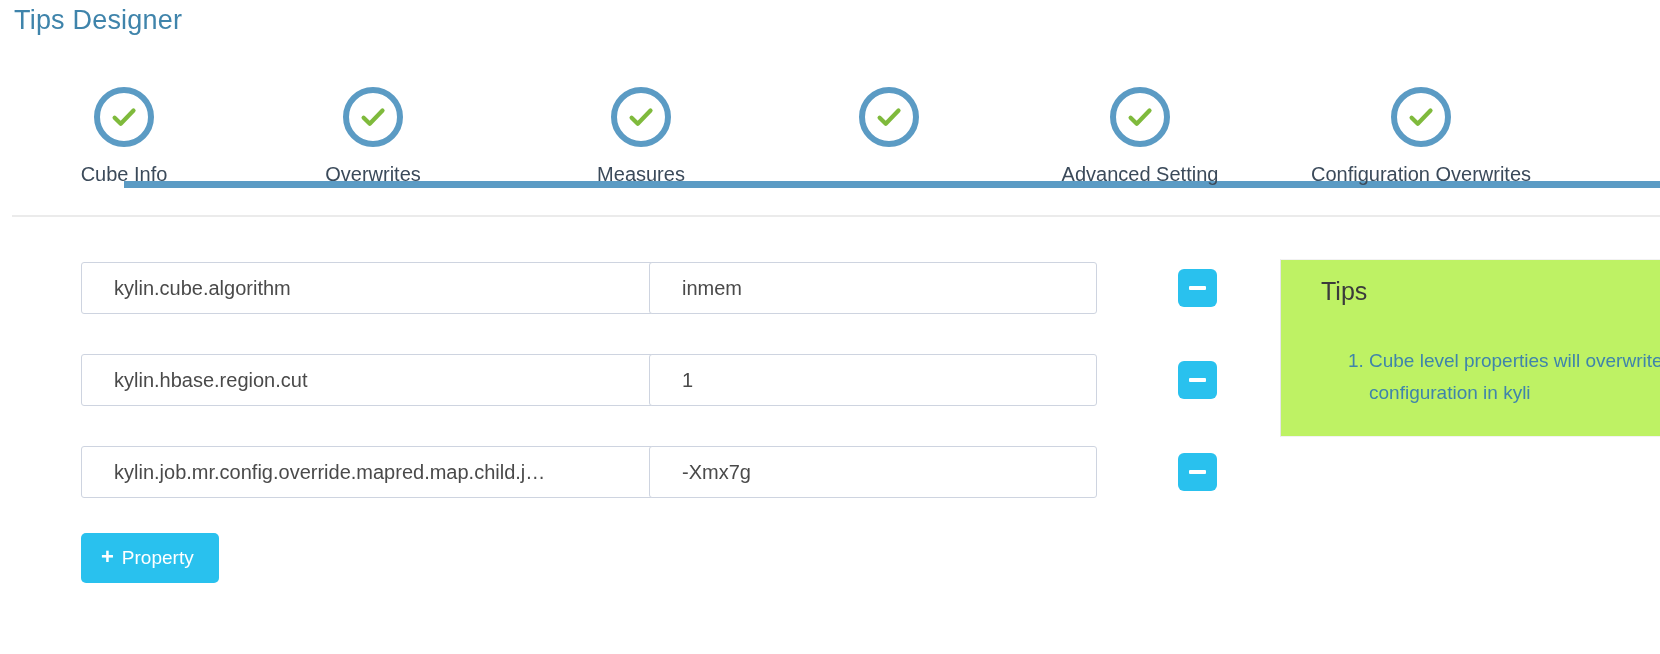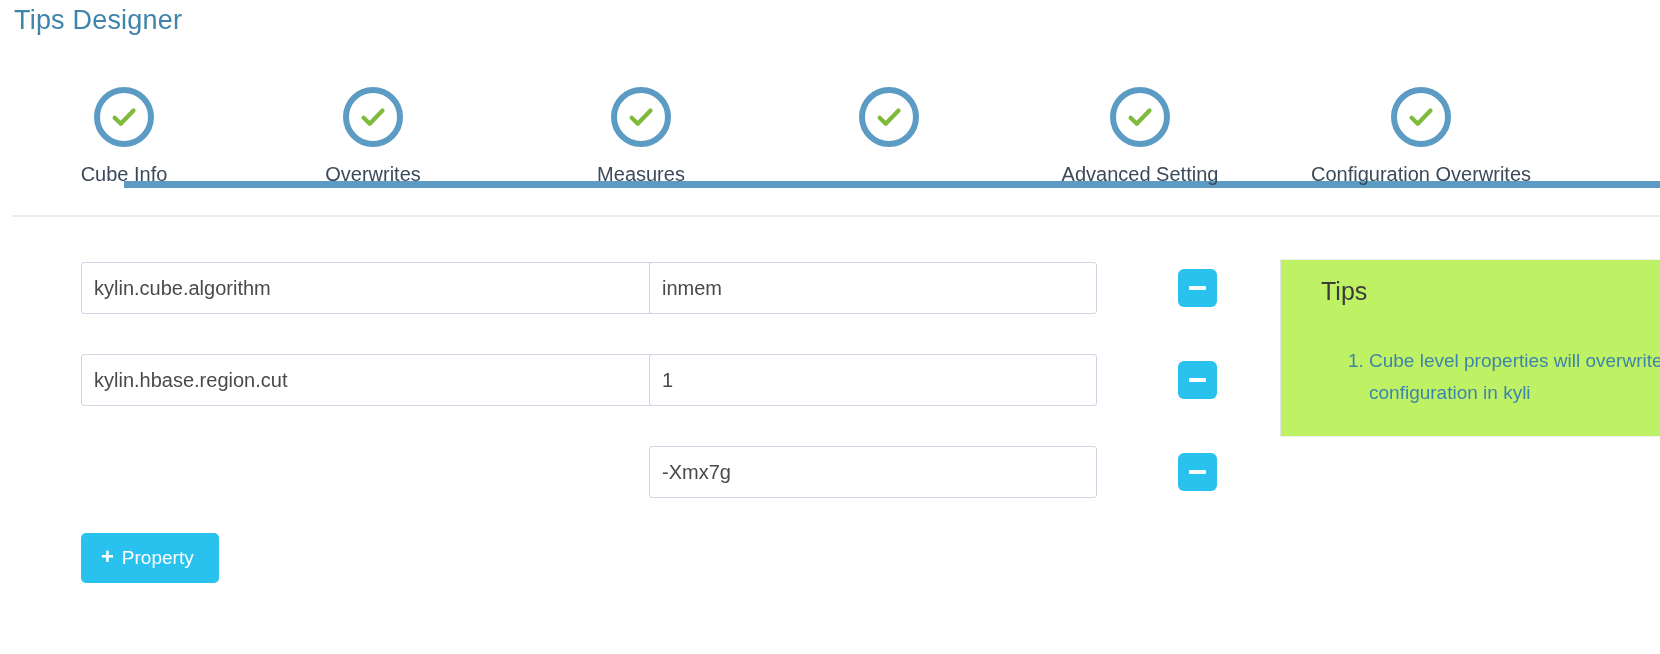--- a/index.html
+++ b/index.html
@@ -104,21 +104,21 @@
     position: absolute;
     top: 17px;
     height: 52px;
     box-sizing: border-box;
     border: 1px solid #ced4e0;
     border-radius: 3px;
     background: #ffffff;
     font-family: "Liberation Sans", sans-serif;
     font-size: 20px;
     color: #4a4a4a;
-    padding: 0 12px;
+    padding: 0 32px;
     outline: none;
   }
   .txt-input.key   { left: 81px;  width: 573px; }
   .txt-input.value { left: 649px; width: 448px; }
 
   .minus-btn {
     position: absolute;
     left: 1178px;
     top: 24px;
     width: 39px;
@@ -284,20 +284,21 @@
 
   <div class="prop-row">
     <input class="txt-input key" type="text" value="kylin.hbase.region.cut" style="">
     <input class="txt-input value" type="text" value="1" style="">
     <button class="minus-btn">
       <span class="bar"></span>
     </button>
   </div>
 
   <div class="prop-row">
+    <input class="txt-input key" type="text" value="kylin.job.mr.config.override.mapred.map.child.j…" style="">
     <input class="txt-input value" type="text" value="-Xmx7g" style="">
     <button class="minus-btn">
       <span class="bar"></span>
     </button>
   </div>
 
 </div>
 
 <button class="add-btn">
   <span class="plus">+</span>

